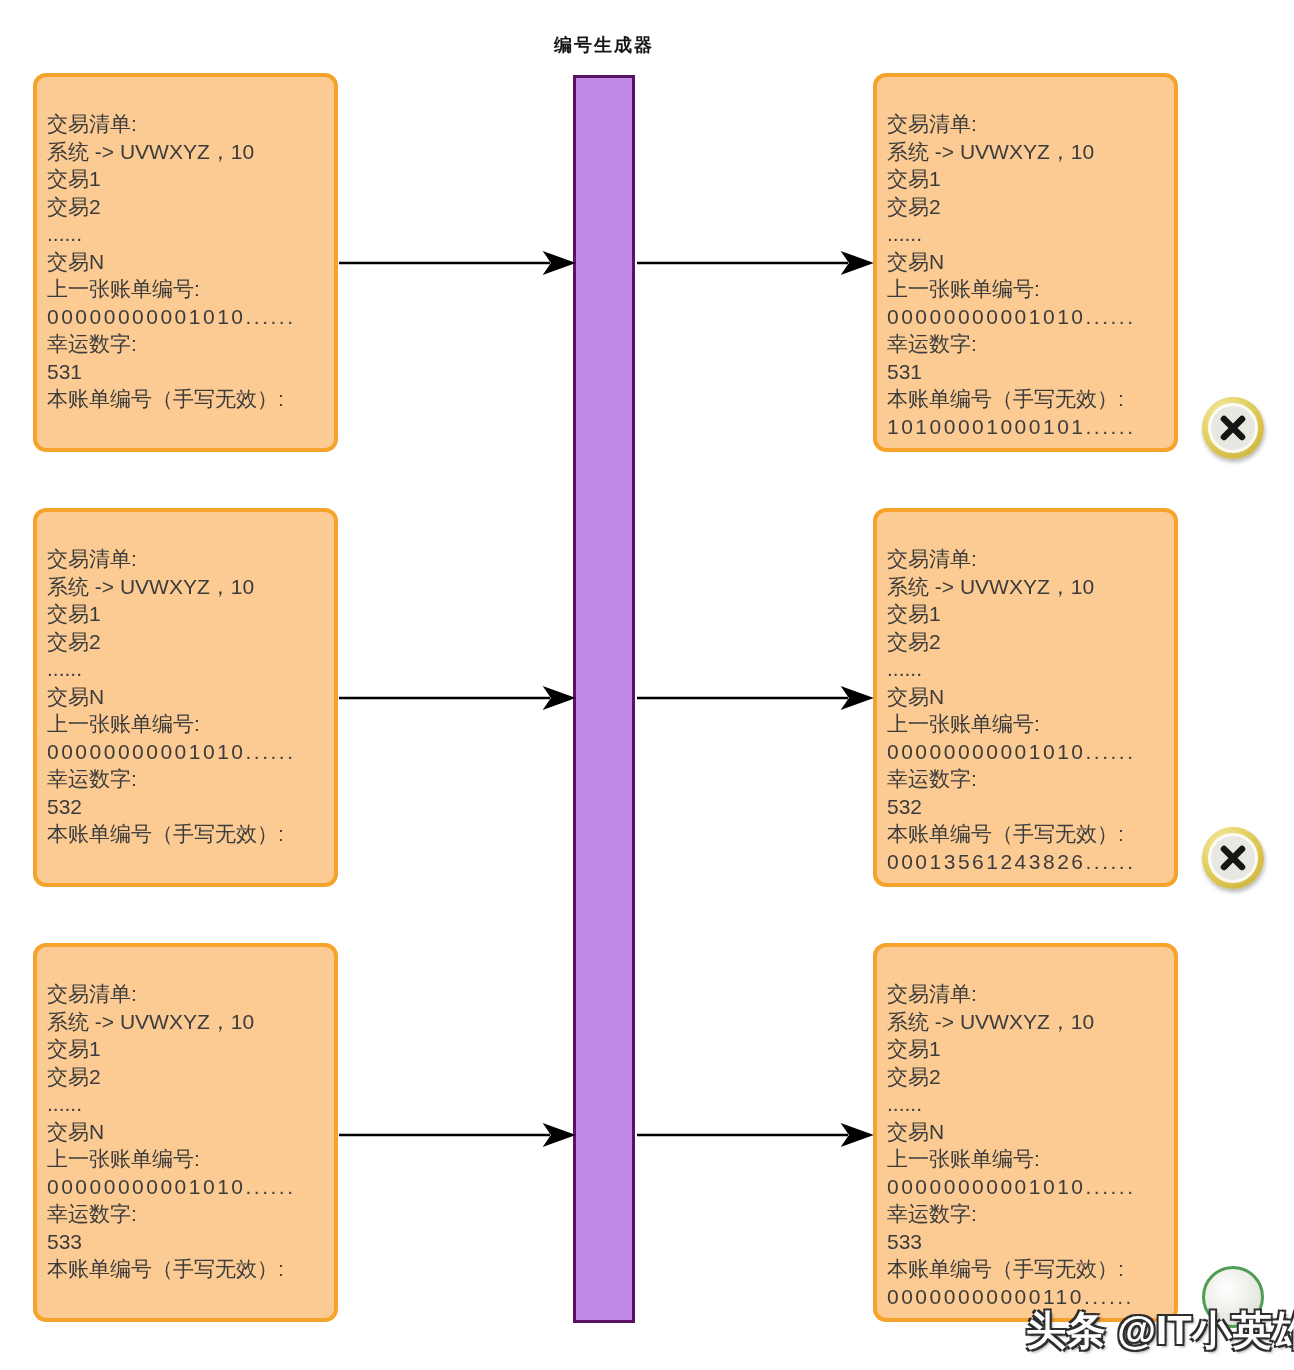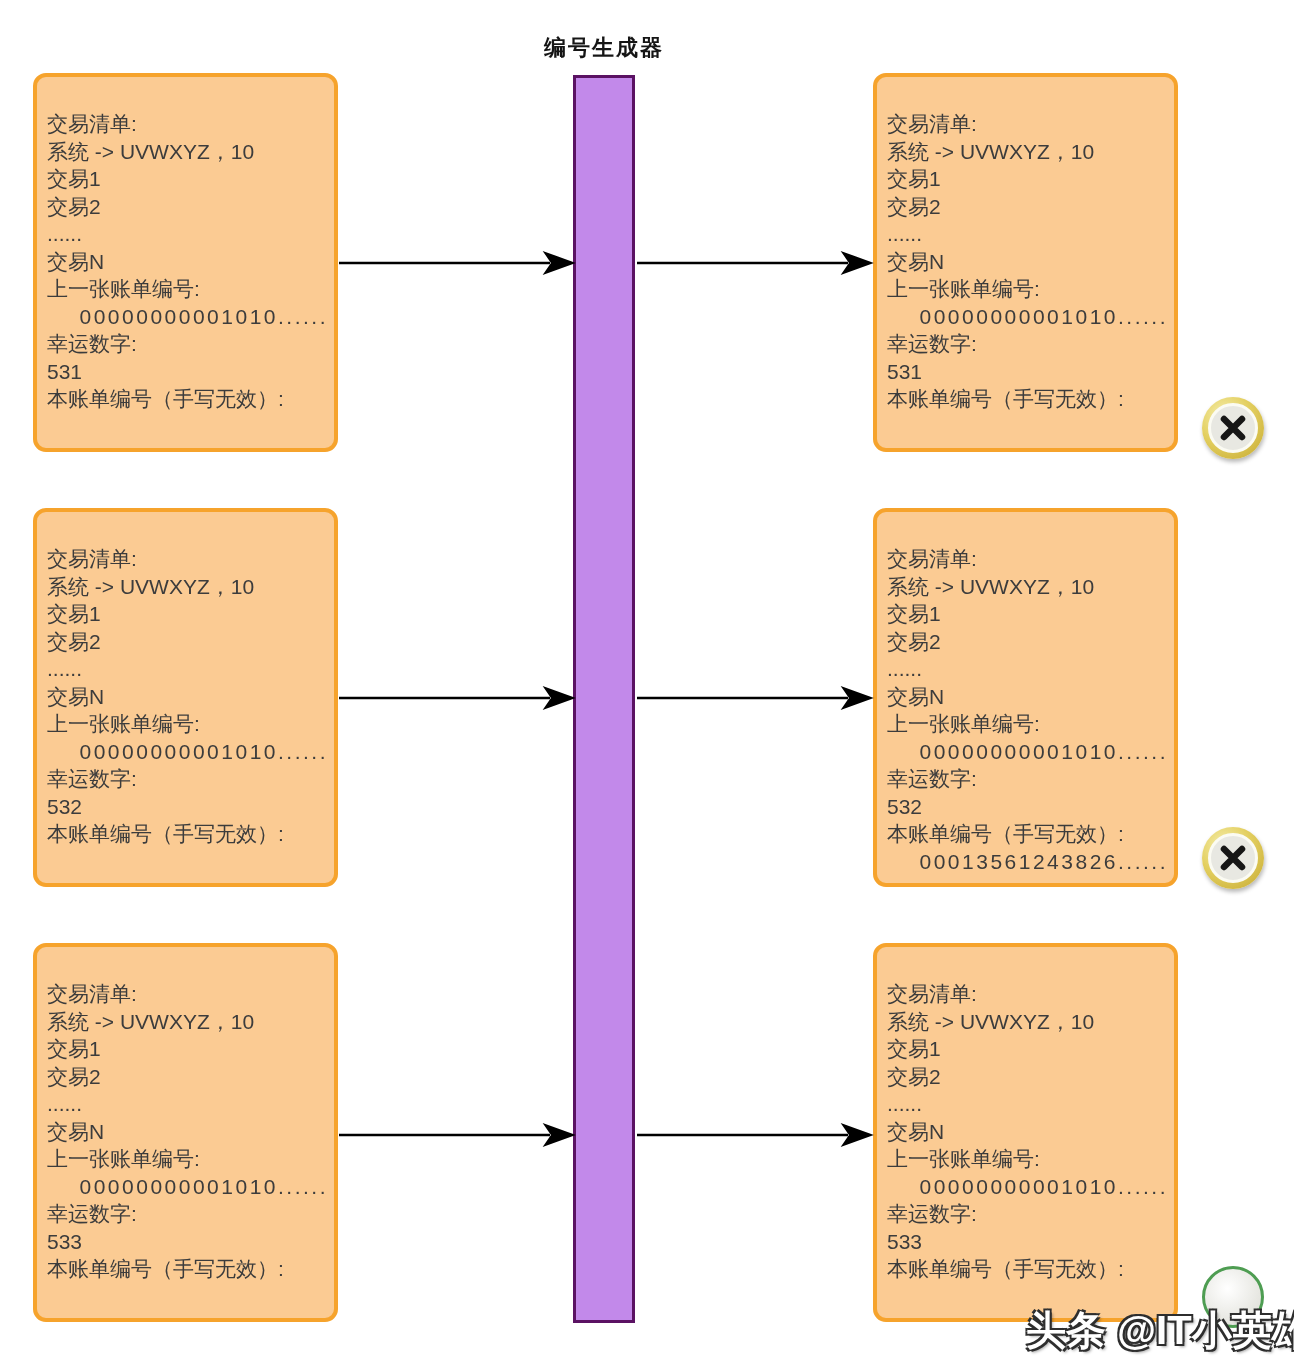--- a/index.html
+++ b/index.html
@@ -10,21 +10,21 @@
     background: #ffffff;
     overflow: hidden;
     font-family: "Liberation Sans", sans-serif;
   }
 
   .diagram-title {
     position: absolute;
     top: 33px;
     left: 604px;
     transform: translateX(-50%);
-    font-size: 22px;
+    font-size: 18px;
     font-weight: 600;
     color: #151515;
     letter-spacing: 2px;
     white-space: nowrap;
   }
 
   .generator-bar {
     position: absolute;
     left: 573px;
     top: 75px;
@@ -46,21 +46,21 @@
     padding: 33px 6px 0 10px;
     overflow: hidden;
   }
   .box-line {
     font-size: 21px;
     line-height: 27.5px;
     font-weight: 500;
     color: #3C3C3C;
     white-space: nowrap;
   }
-  .box-line.num { letter-spacing: 2.5px; text-align: right; }
+  .box-line.num { letter-spacing: 2.5px; }
 
   .col-left  { left: 33px; }
   .col-right { left: 873px; }
   .row-1 { top: 73px; }
   .row-2 { top: 508px; }
   .row-3 { top: 943px; }
 
   .arrow-layer {
     position: absolute;
     inset: 0;
@@ -172,20 +172,21 @@
       <div class="box-line">系统 -&gt; UVWXYZ，10</div>
       <div class="box-line">交易1</div>
       <div class="box-line">交易2</div>
       <div class="box-line">......</div>
       <div class="box-line">交易N</div>
       <div class="box-line">上一张账单编号:</div>
       <div class="box-line num">00000000001010......</div>
       <div class="box-line">幸运数字:</div>
       <div class="box-line">531</div>
       <div class="box-line">本账单编号（手写无效）:</div>
+      <div class="box-line num">10100001000101......</div>
     </div>
   <div class="tx-box col-right row-2">
       <div class="box-line">交易清单:</div>
       <div class="box-line">系统 -&gt; UVWXYZ，10</div>
       <div class="box-line">交易1</div>
       <div class="box-line">交易2</div>
       <div class="box-line">......</div>
       <div class="box-line">交易N</div>
       <div class="box-line">上一张账单编号:</div>
       <div class="box-line num">00000000001010......</div>
@@ -199,20 +200,21 @@
       <div class="box-line">系统 -&gt; UVWXYZ，10</div>
       <div class="box-line">交易1</div>
       <div class="box-line">交易2</div>
       <div class="box-line">......</div>
       <div class="box-line">交易N</div>
       <div class="box-line">上一张账单编号:</div>
       <div class="box-line num">00000000001010......</div>
       <div class="box-line">幸运数字:</div>
       <div class="box-line">533</div>
       <div class="box-line">本账单编号（手写无效）:</div>
+      <div class="box-line num">00000000000110......</div>
     </div>
 
   <svg class="arrow-layer" viewBox="0 0 1294 1370" xmlns="http://www.w3.org/2000/svg">
     <g stroke="#000000" stroke-width="2.6" fill="#000000">
 
       <line x1="339" y1="263" x2="550" y2="263"></line>
       <polygon points="572,263 546,253.5 552.5,263 546,272.5"></polygon>
       <line x1="637" y1="263" x2="848" y2="263"></line>
       <polygon points="870,263 844,253.5 850.5,263 844,272.5"></polygon>
 

